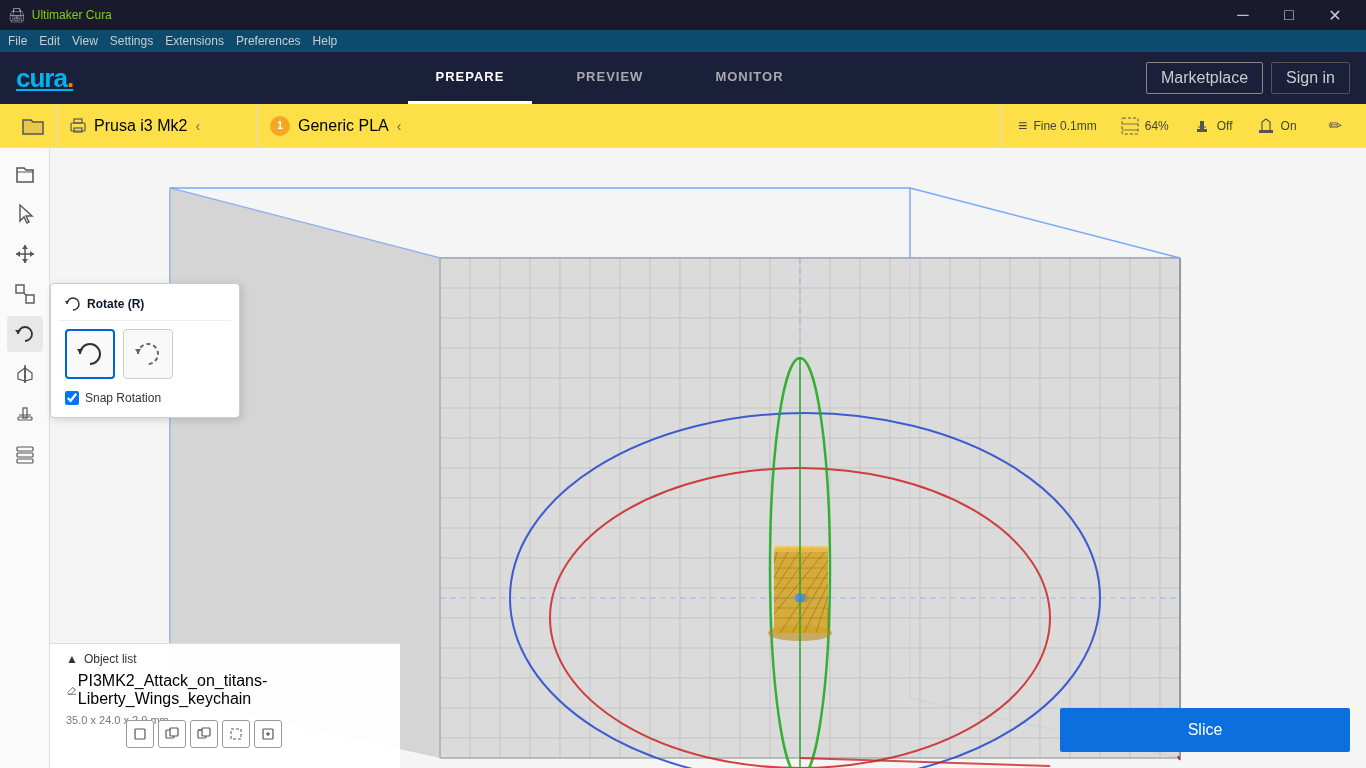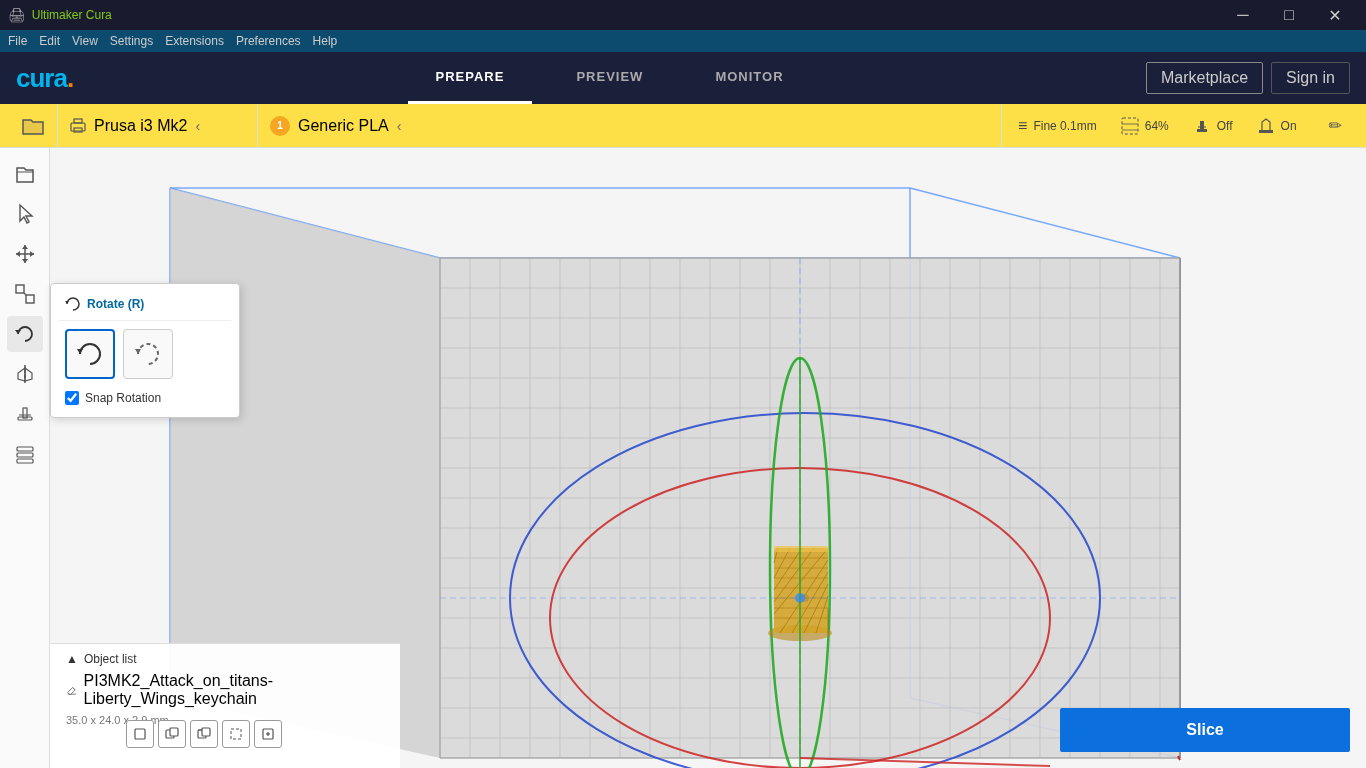--- a/index.html
+++ b/index.html
@@ -97,21 +97,21 @@
     }
     .sidebar-btn.active { background: #e8e8e8; }
 
     
     #rotate-popup {
       position: absolute; left: 50px; top: 135px; width: 190px;
       background: #fff; border: 1px solid #ccc; border-radius: 4px;
       box-shadow: 2px 2px 8px rgba(0,0,0,0.15); z-index: 100; padding: 8px;
     }
     #rotate-popup-title {
-      font-size: 12px; font-weight: bold; color: #0369a1; padding: 4px 6px 8px;
+      font-size: 12px; font-weight: bold; color: #0f172a; padding: 4px 6px 8px;
       border-bottom: 1px solid #eee; display: flex; align-items: center; gap: 6px;
     }
     #rotate-popup-content {
       padding: 8px 6px; display: flex; align-items: center; gap: 8px;
     }
     .rotate-option {
       width: 50px; height: 50px; border: 1px solid #ccc; border-radius: 4px;
       display: flex; align-items: center; justify-content: center;
       cursor: pointer; background: #f9f9f9; font-size: 20px; color: #555;
     }
@@ -133,29 +133,29 @@
     #bottom-panel {
       position: absolute; bottom: 0; left: 0; width: 350px;
       background: rgba(255,255,255,0.95); border-top: 1px solid #ddd;
       padding: 8px 16px;
     }
     #object-list-header {
       display: flex; align-items: center; gap: 6px;
       font-size: 12px; color: #333; font-weight: 500; cursor: pointer;
     }
     #object-info {
-      padding: 6px 0 4px 0; display: flex; align-items: center; gap: 6px;
+      padding: 6px 0 4px 0; display: flex; align-items: center; 
     }
     #object-dims { font-size: 11px; color: #777; padding: 2px 0 0 0; }
 
     
     #slice-btn {
       position: absolute; bottom: 16px; right: 16px;
       width: 290px; height: 44px; background: #0b6fde; border: none;
-      color: #fff; font-size: 16px; font-weight: 700; cursor: pointer;
+      color: #fff; font-size: 16px; font-weight: 400; cursor: pointer;
       border-radius: 2px;
     }
 
     
     #copy-icons {
       position: absolute; bottom: 12px; left: 60px;
       display: flex; gap: 4px;
     }
     .copy-icon-btn {
       width: 28px; height: 28px; border: 1px solid #999; background: #fff;
@@ -182,21 +182,21 @@
 <span class="menu-item">File</span>
     <span class="menu-item">Edit</span>
     <span class="menu-item">View</span>
     <span class="menu-item">Settings</span>
     <span class="menu-item">Extensions</span>
     <span class="menu-item">Preferences</span>
     <span class="menu-item">Help</span>
   </div>
 
 <div id="navbar">
-  <div style="color:#00b4f0;font-size:26px;font-weight:bold;letter-spacing:-1px;">
+  <div style="color:#00b4f0;font-size:26px;font-weight:bold;letter-spacing:-1px;text-decoration:underline;">
     <span style="color:#00b4f0;">cura</span><span style="color:#f57c00;">.</span>
   </div>
   <div id="nav-tabs">
     <div class="nav-tab active">PREPARE</div>
     <div class="nav-tab">PREVIEW</div>
     <div class="nav-tab">MONITOR</div>
   </div>
   <div id="nav-right">
     <button class="nav-btn primary">Marketplace</button>
     <button class="nav-btn">Sign in</button>

